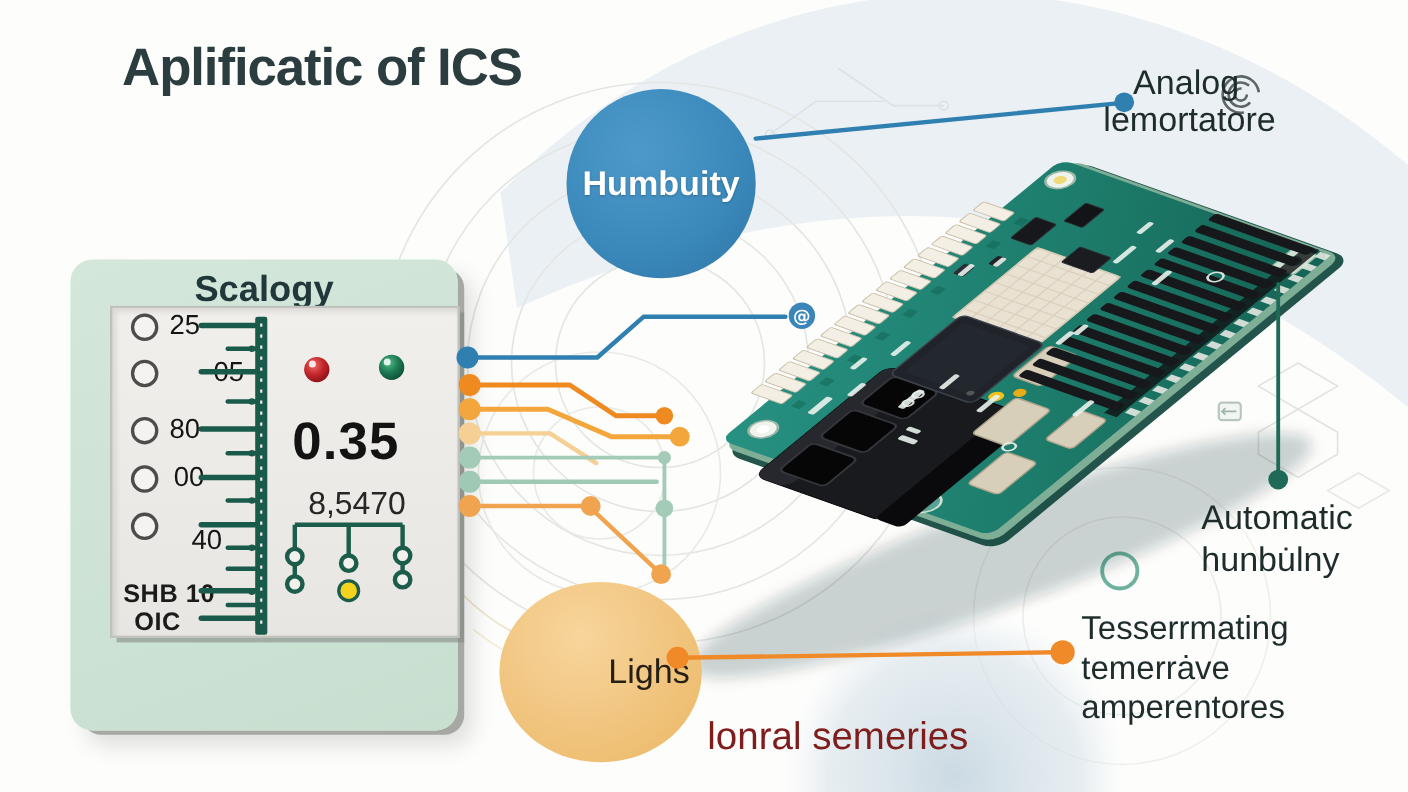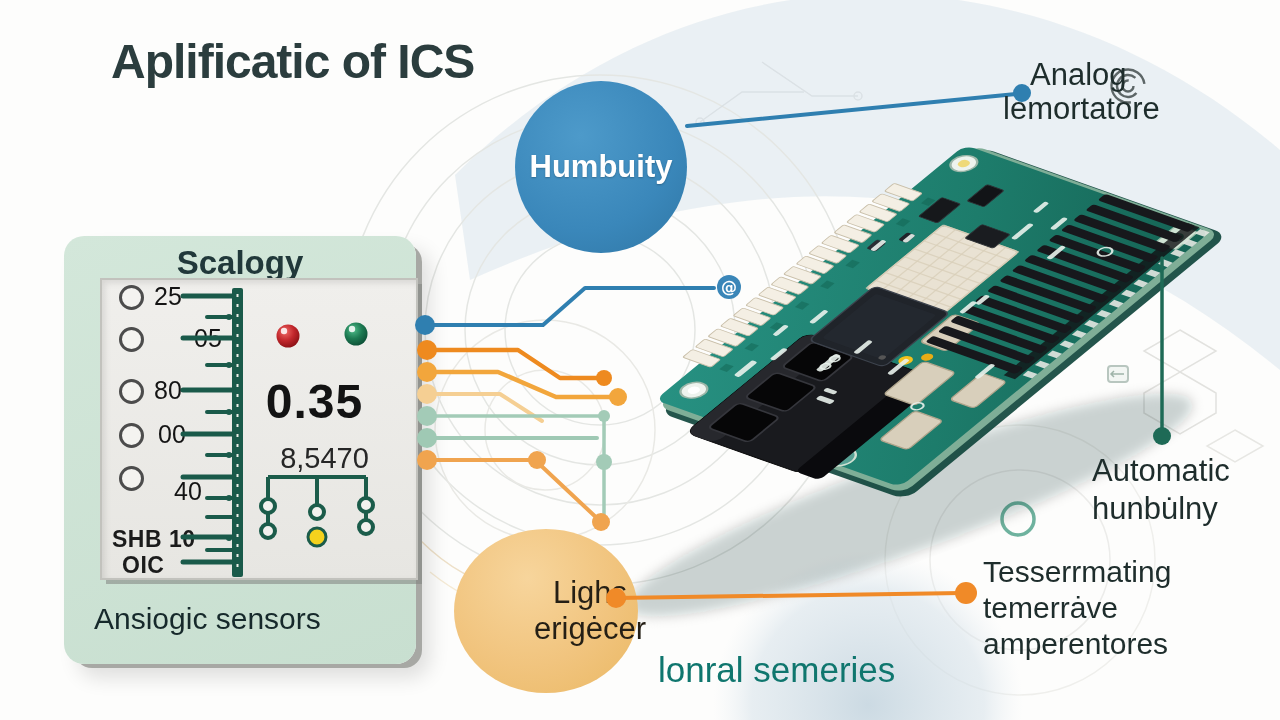--- a/index.html
+++ b/index.html
@@ -38,21 +38,21 @@
          color:#262626;font-size:29px;font-weight:400;}
   .panel-footer{position:absolute;left:30px;top:366px;width:300px;
          color:#16292b;font-size:30px;font-weight:500;}
   
   .lbl{position:absolute;color:#1e2d2c;font-weight:500;}
   .lbl div{white-space:nowrap;}
   .lbl-anigo1{left:1030px;top:57px;font-size:31px;}
   .lbl-anigo2{left:1003px;top:91px;font-size:31px;}
   .lbl-auto{left:1092px;top:452px;font-size:31px;line-height:38px;}
   .lbl-temp{left:983px;top:554px;font-size:30px;line-height:36px;}
-  .lbl-series{left:658px;top:650px;font-size:35px;color:#0f766e;}
+  .lbl-series{left:643px;top:650px;font-size:35px;color:#7f1d1d;}
 </style>
 </head>
 <body>
 
 <div class="stage">
 
   <svg class="layer" width="1280" height="720">
     <defs>
       <radialGradient id="fadeBlue" cx="50%" cy="50%" r="50%">
         <stop offset="0%" stop-color="#c6d6e0" stop-opacity=".9"></stop>
@@ -261,21 +261,20 @@
   <div class="title">
     <div>Aplificatic of ICS</div>
   </div>
 
   <div class="bubble humidity">
     <span>Humbuity</span>
   </div>
   <div class="bubble light">
     <span>
       <span>Lighs</span><br>
-      <span>erigėcer</span>
     </span>
   </div>
 
   <div class="panel">
     <div class="panel-title">Scalogy</div>
     <div class="panel-inner">
       <div class="radio" style="left:17px;top:5px;"></div>
       <div class="radio" style="left:17px;top:47px;"></div>
       <div class="radio" style="left:17px;top:99px;"></div>
       <div class="radio" style="left:17px;top:143px;"></div>
@@ -283,21 +282,20 @@
       <div class="scale-num" style="left:52px;top:2px;">25</div>
       <div class="scale-num" style="left:52px;top:44px;margin-left:40px;">05</div>
       <div class="scale-num" style="left:52px;top:96px;">80</div>
       <div class="scale-num" style="left:56px;top:140px;">00</div>
       <div class="scale-num" style="left:52px;top:197px;margin-left:20px;">40</div>
       <div class="shb" style="left:10px;top:246px;">SHB 10</div>
       <div class="shb" style="left:20px;top:272px;">OIC</div>
       <div class="reading-big">0.35</div>
       <div class="reading-small">8,5470</div>
     </div>
-    <div class="panel-footer">Ansiogic sensors</div>
   </div>
 
   <svg class="layer" width="1280" height="720">
     <defs>
       <radialGradient id="ledRed" cx="38%" cy="32%" r="70%">
         <stop offset="0%" stop-color="#ef6a66"></stop>
           <stop offset="55%" stop-color="#c2272c"></stop>
           <stop offset="100%" stop-color="#8e1216"></stop>
       </radialGradient>
       <radialGradient id="ledGreen" cx="38%" cy="32%" r="70%">

